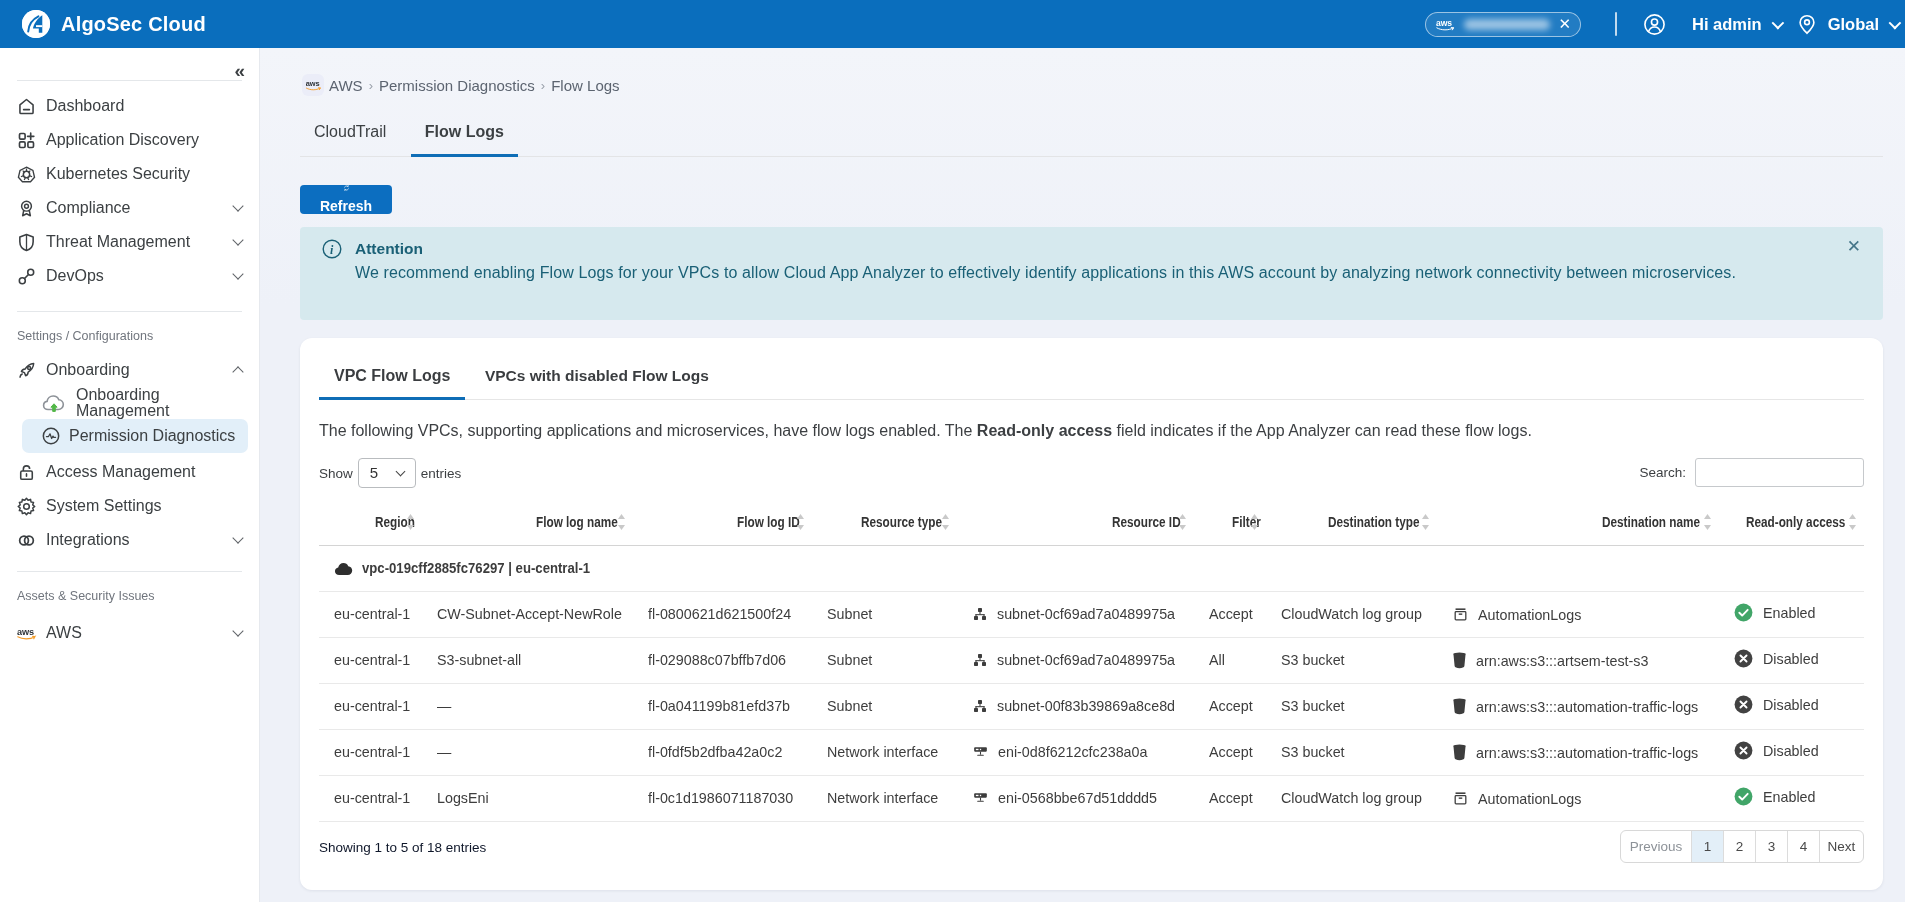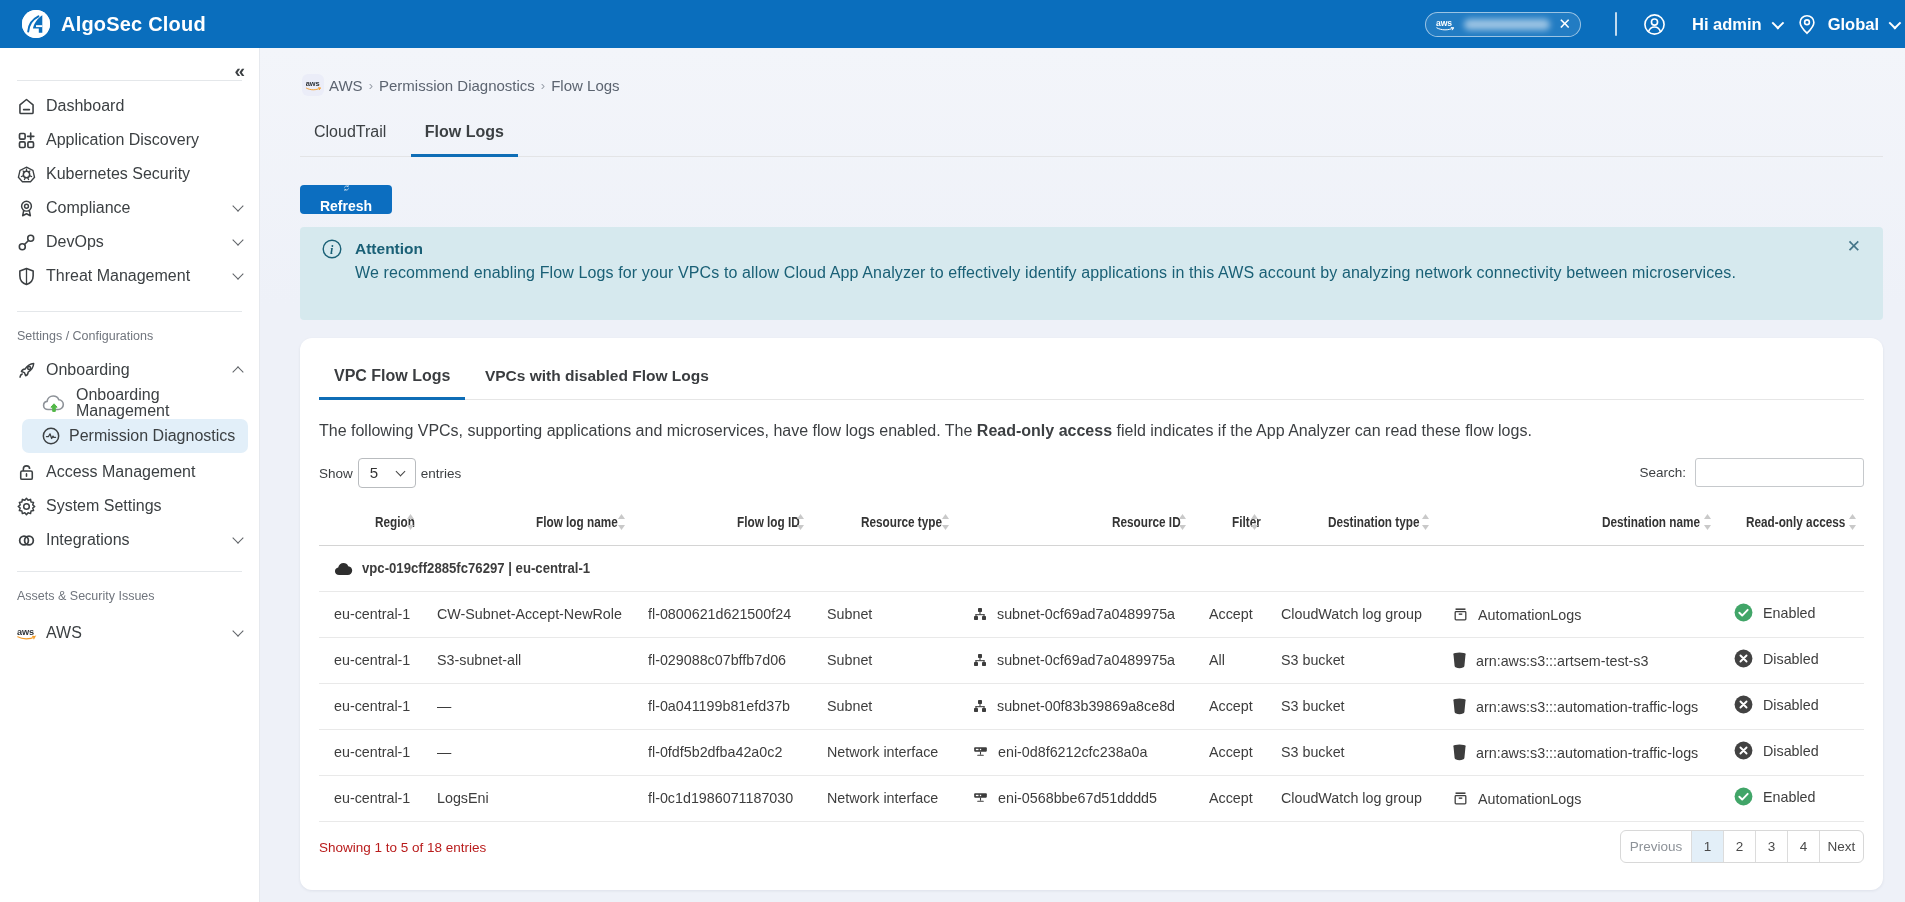--- a/index.html
+++ b/index.html
@@ -65,21 +65,21 @@
 table.grid th { height:45px; text-align:right; font-size:14px; color:#343434; padding:0 0 0 15px; border-bottom:1px solid #d4d4d4; position:relative; }
 table.grid td { height:46px; font-size:14.3px; color:#3d3d3d; padding:0 0 0 15px; border-bottom:1px solid #e9e9e9; white-space:nowrap; }
 .sorter { position:absolute; right:7px; top:13px; }
 th .h { display:inline-block; transform:scaleX(.84); transform-origin:0 50%; white-space:nowrap; }
 td.grp { font-weight:bold; font-size:15px; color:#2e2e2e; }
 td.grp .gt { display:inline-block; transform:scaleX(.92); transform-origin:0 50%; }
 .cellic { display:inline-flex; vertical-align:-3px; margin-right:9px; }
 .stat { display:inline-flex; align-items:center; gap:10px; }
 
 .cfoot { position:absolute; left:19px; right:19px; top:486px; height:46px; }
-.showing { position:absolute; left:0; top:16px; font-size:13.5px; color:#b91c1c; }
+.showing { position:absolute; left:0; top:16px; font-size:13.5px; color:#0f172a; }
 .pager { position:absolute; right:0; top:6px; height:33px; display:flex; border:1px solid #d8d8d8; border-radius:6px; overflow:hidden; background:#fff; }
 .pbtn { height:31px; line-height:31px; text-align:center; font-size:13.5px; color:#4a4a4a; border-left:1px solid #dcdcdc; }
 .pbtn:first-child { border-left:none; }
 .pprev { width:70px; color:#8d9298; }
 .pnum { width:32px; }
 .pnum.act { background:#e3eff8; }
 .pnext { width:44px; }
 </style>
 </head>
 <body>
@@ -165,37 +165,37 @@
           <circle cx="12" cy="9.4" r="5.6"></circle>
           <circle cx="12" cy="9.4" r="2.2"></circle>
           <path d="M8.9 13.9 L7.6 20.3 L12 18 L16.4 20.3 L15.1 13.9" stroke-linejoin="round"></path>
         </svg>
       </span>
     <span class="lbl">Compliance</span>
     <div class="chev-d"></div>
   </div>
   <div class="nav-item">
     <span class="ic">
+        <svg width="21" height="21" viewBox="0 0 24 24" fill="none" stroke="#3c4043" stroke-width="1.8" stroke-linejoin="round">
+          <path d="M12 2.8 L19.6 5.8 V11 C19.6 16 16.5 19.6 12 21.2 C7.5 19.6 4.4 16 4.4 11 V5.8 Z"></path>
+          <path d="M12 2.8 V21.2" stroke-width="1.5"></path>
+        </svg>
+      </span>
+    <span class="lbl">Threat Management</span>
+    <div class="chev-d"></div>
+  </div>
+  <div class="nav-item">
+    <span class="ic">
         <svg width="21" height="21" viewBox="0 0 24 24" fill="none" stroke="#3c4043" stroke-width="1.8">
           <circle cx="7.2" cy="16.8" r="3.4"></circle>
           <circle cx="16.8" cy="7.2" r="3.4"></circle>
           <path d="M9.7 14.3 L14.3 9.7" stroke-linecap="round"></path>
         </svg>
       </span>
     <span class="lbl">DevOps</span>
-    <div class="chev-d"></div>
-  </div>
-  <div class="nav-item">
-    <span class="ic">
-        <svg width="21" height="21" viewBox="0 0 24 24" fill="none" stroke="#3c4043" stroke-width="1.8" stroke-linejoin="round">
-          <path d="M12 2.8 L19.6 5.8 V11 C19.6 16 16.5 19.6 12 21.2 C7.5 19.6 4.4 16 4.4 11 V5.8 Z"></path>
-          <path d="M12 2.8 V21.2" stroke-width="1.5"></path>
-        </svg>
-      </span>
-    <span class="lbl">Threat Management</span>
     <div class="chev-d"></div>
   </div>
   <div class="sb-divider" style="margin-top:18px;"></div>
   <div class="sb-label" style="margin-top:17px;">Settings / Configurations</div>
   <div class="nav-item" style="margin-top:10px;">
     <span class="ic">
         <svg width="21" height="21" viewBox="0 0 24 24" fill="none" stroke="#3c4043" stroke-width="1.7">
           <path d="M9.6 14.4 L6.2 13.2 C6.6 11.6 7.8 10.6 10.4 10.3 C13.2 5.9 17.2 4.2 20.2 4 C20 7 18.3 11 13.9 13.8 C13.6 16.4 12.6 17.6 11 18 L9.6 14.4 Z" stroke-linejoin="round"></path>
           <circle cx="15" cy="9.2" r="1.7"></circle>
           <path d="M4.6 19.6 C4.8 17.6 5.6 16.5 7.1 16" stroke-linecap="round"></path>

